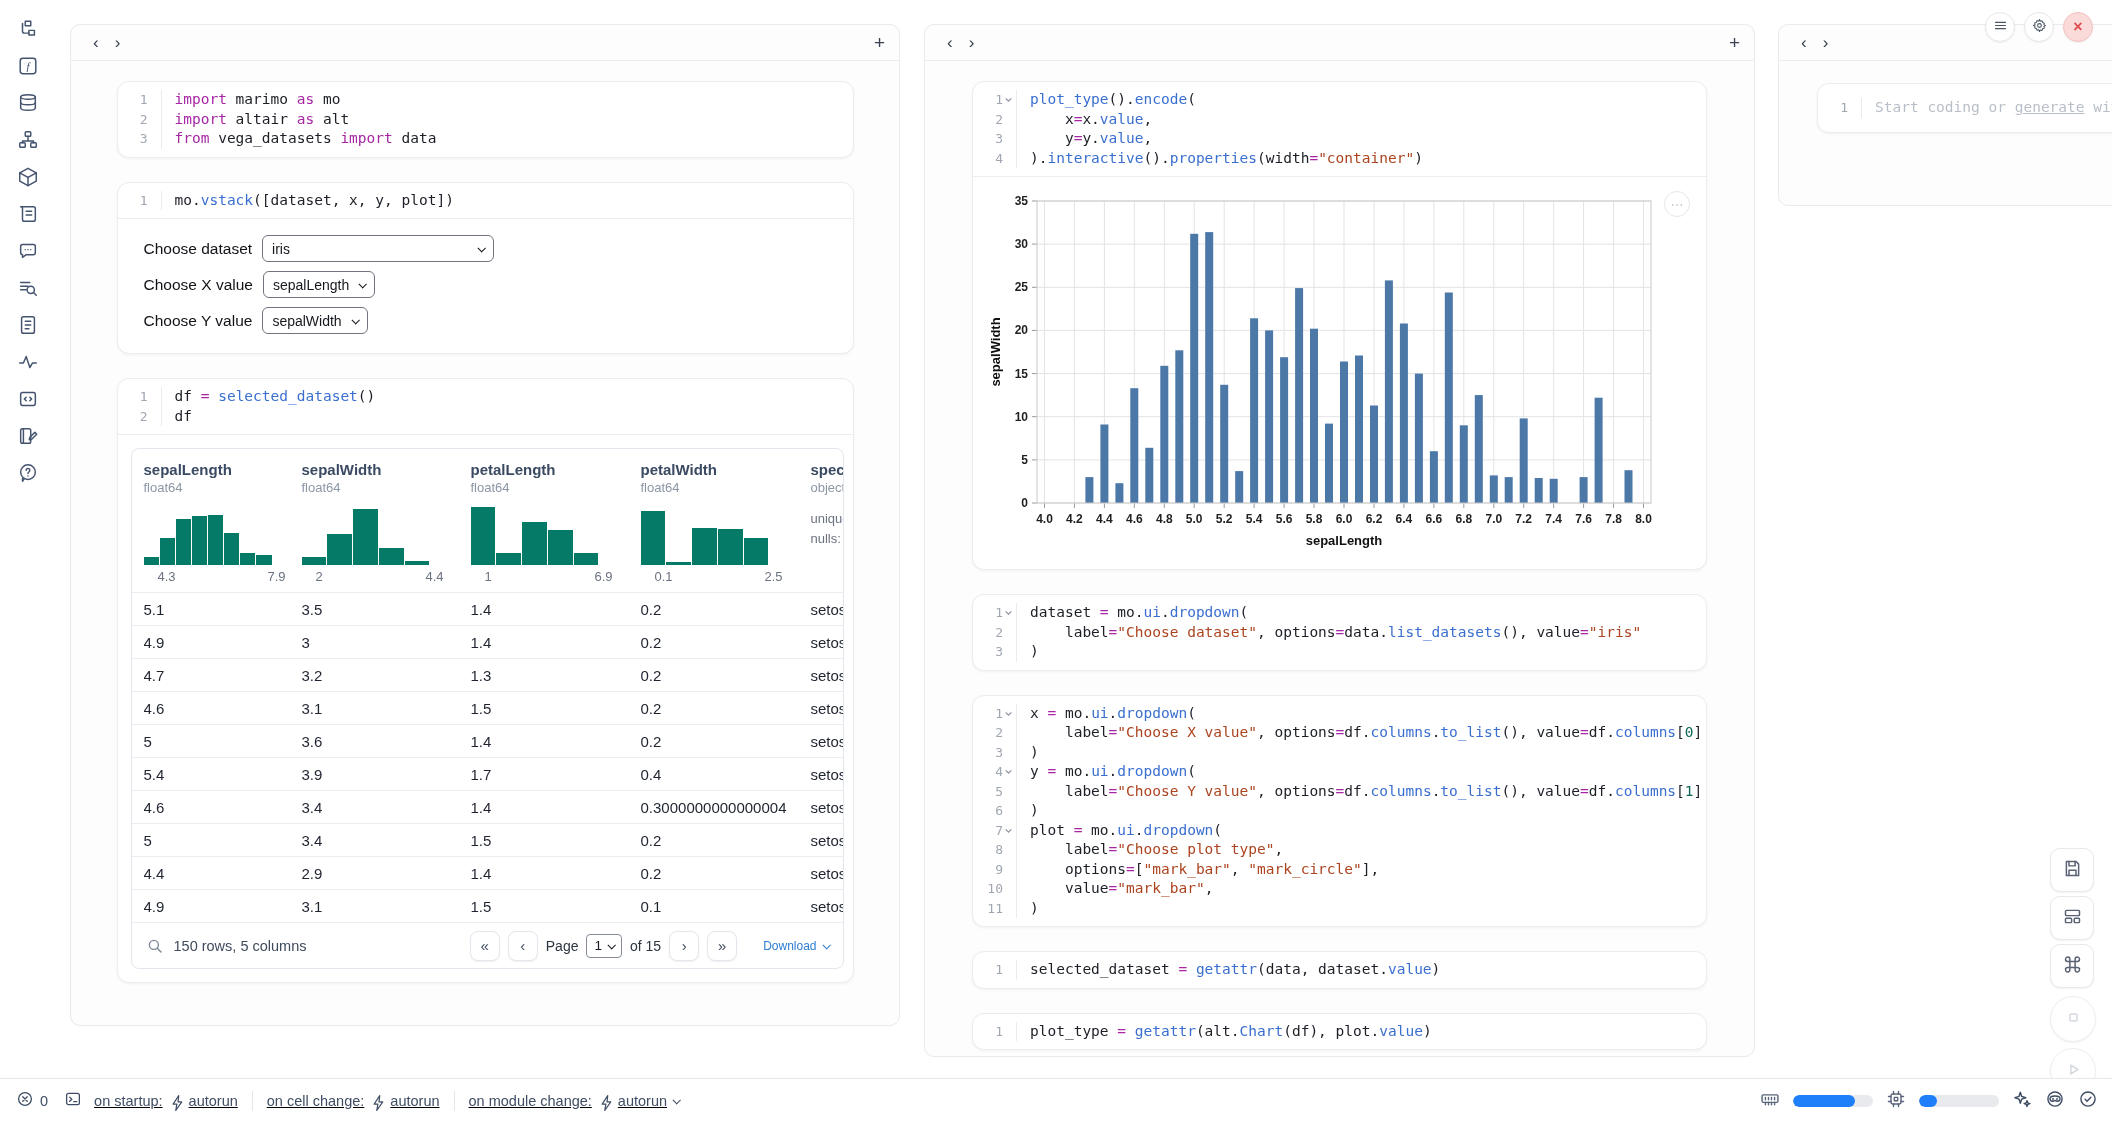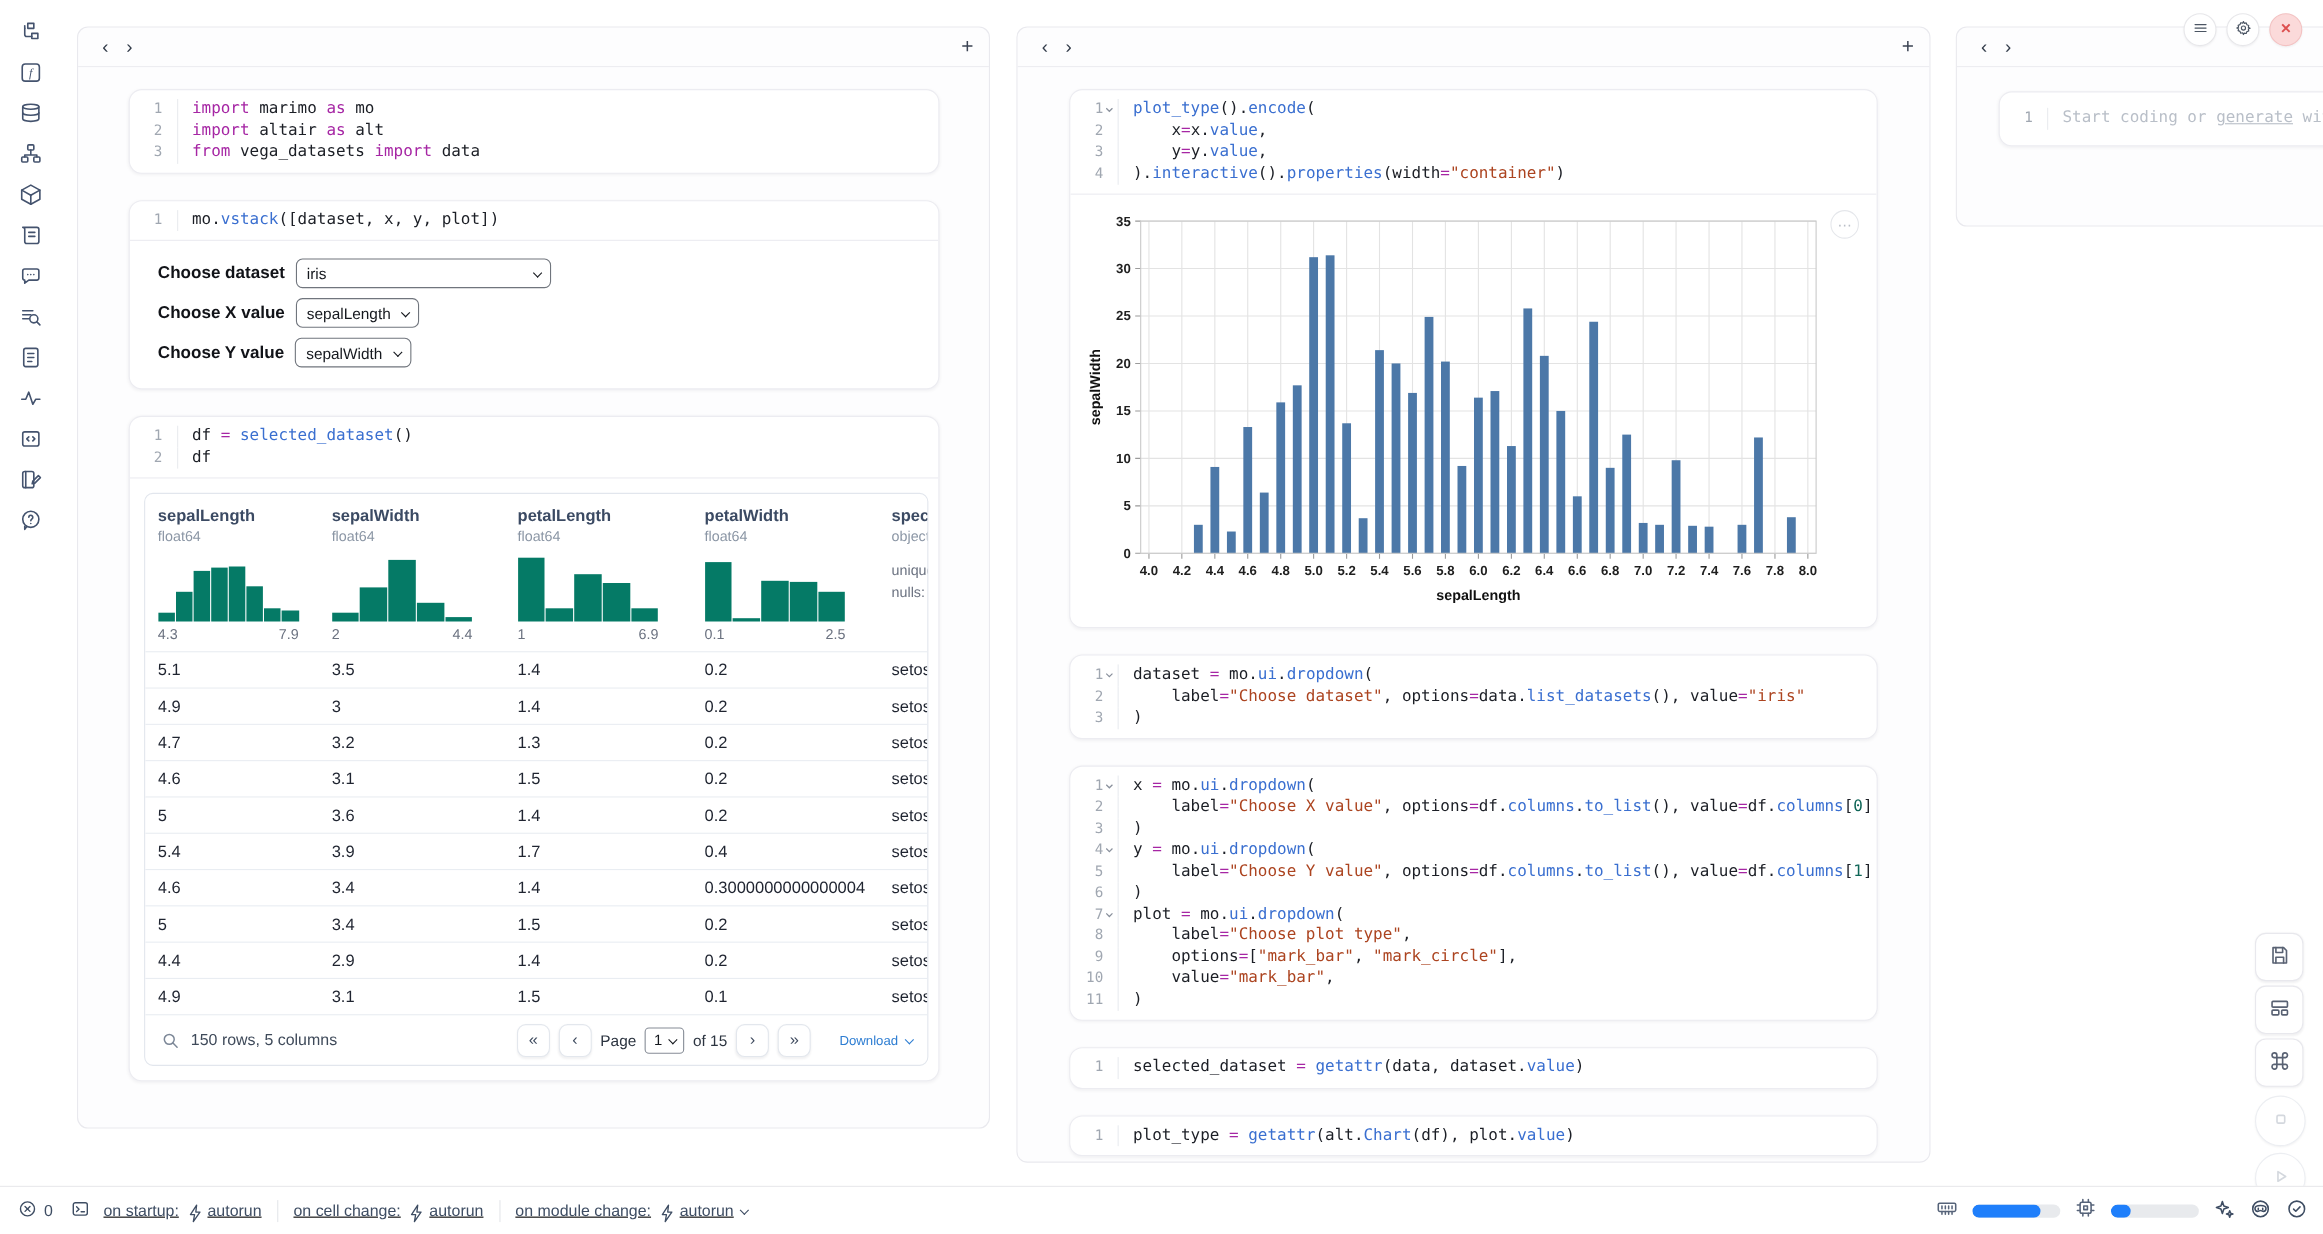--- a/index.html
+++ b/index.html
@@ -29,37 +29,37 @@
   .gnum { color:#a0a7b1; font-size:13px; }
   .gfold { width:11px; height:11px; display:flex; align-items:center; justify-content:center; }
   .ctext { white-space:pre; padding-left:13px; }
   .tk-p { color:#1c1f26; } .tk-k { color:#a626a4; } .tk-o { color:#a626a4; }
   .tk-f { color:#3a6fd0; } .tk-s { color:#ac4420; } .tk-n { color:#0f6657; }
   .out { border-top:1px solid #ececf1; }
 
   
   .dd-rows { padding:16px 26px 10px 26px; }
   .dd-row { display:flex; align-items:center; margin-bottom:9px; height:27px; }
-  .dd-label { font-size:15.5px; color:#111318; margin-right:10px;font-weight:bold; }
+  .dd-label { font-size:15.5px; color:#111318; margin-right:10px; }
   .select { display:inline-flex; align-items:center; justify-content:space-between; height:27px;
     border:1px solid #70757d; border-radius:6px; background:#fff; padding:10px 9px; font-size:14px;
     color:#15181e; cursor:pointer; gap:10px; }
   .chv { display:inline-block; width:6px; height:6px; border-right:1.7px solid currentColor;
     border-bottom:1.7px solid currentColor; transform:rotate(45deg) translateY(-1px); }
 
   
   .dftable { margin:13px; border:1px solid #e2e6ed; border-radius:8px; overflow:hidden; width:713px; }
   .tgrid { display:grid; grid-template-columns:158px 169px 170px 170px 1fr; }
   .thead { padding:12px 0 0 12px; }
   .hname { font-size:15px; font-weight:bold; color:#3b4a63; overflow:hidden; white-space:nowrap; }
   .htype { font-size:13px; color:#8b96a5; margin-top:2px; }
   .hist-wrap { margin-top:12px; }
   .hist { width:128px; height:58px; display:flex; align-items:flex-end; gap:1px; }
   .hist .bar { flex:1; background:#057a66; }
-  .hist-lbls { width:128px; display:flex; justify-content:space-between; font-size:13px; color:#6b7280; margin:4px 0 8px 0; }
+  .hist-lbls { width:128px; display:flex; justify-content:space-between; font-size:13px; color:#6b7280; margin:4px 0 8px 14px; }
   .colstats { font-size:13px; color:#6b7280; line-height:20px; margin-top:14px; }
   .trow { border-top:1px solid #e9edf2; height:33px; align-items:center; padding-left:12px;
     font-size:15px; color:#1f2430; }
   .trow span { overflow:hidden; white-space:nowrap; }
   .tfoot { border-top:1px solid #e9edf2; height:46px; display:flex; align-items:center; padding:0 14px; }
   .tf-sum { font-size:14.5px; color:#3f4a5a; margin-left:10px; }
   .pager { margin-left:auto; display:flex; align-items:center; gap:8px; }
   .pg-btn { width:30px; height:30px; border:1px solid #e3e7ed; border-radius:8px; background:#fff;
     box-shadow:0 1px 2px rgba(16,24,40,.06); color:#3f4b5f; font-size:15px; cursor:pointer; }
   .pg-txt { font-size:14px; color:#2c3440; }

